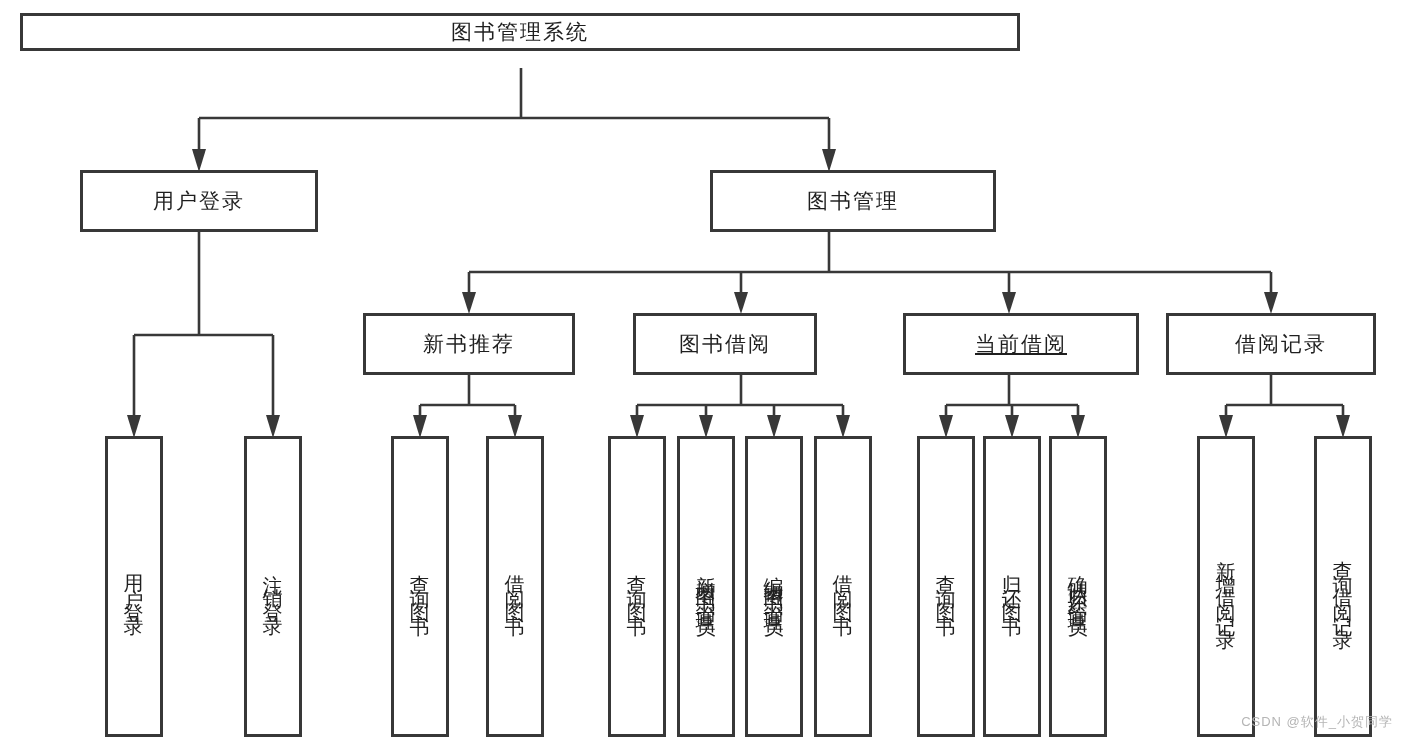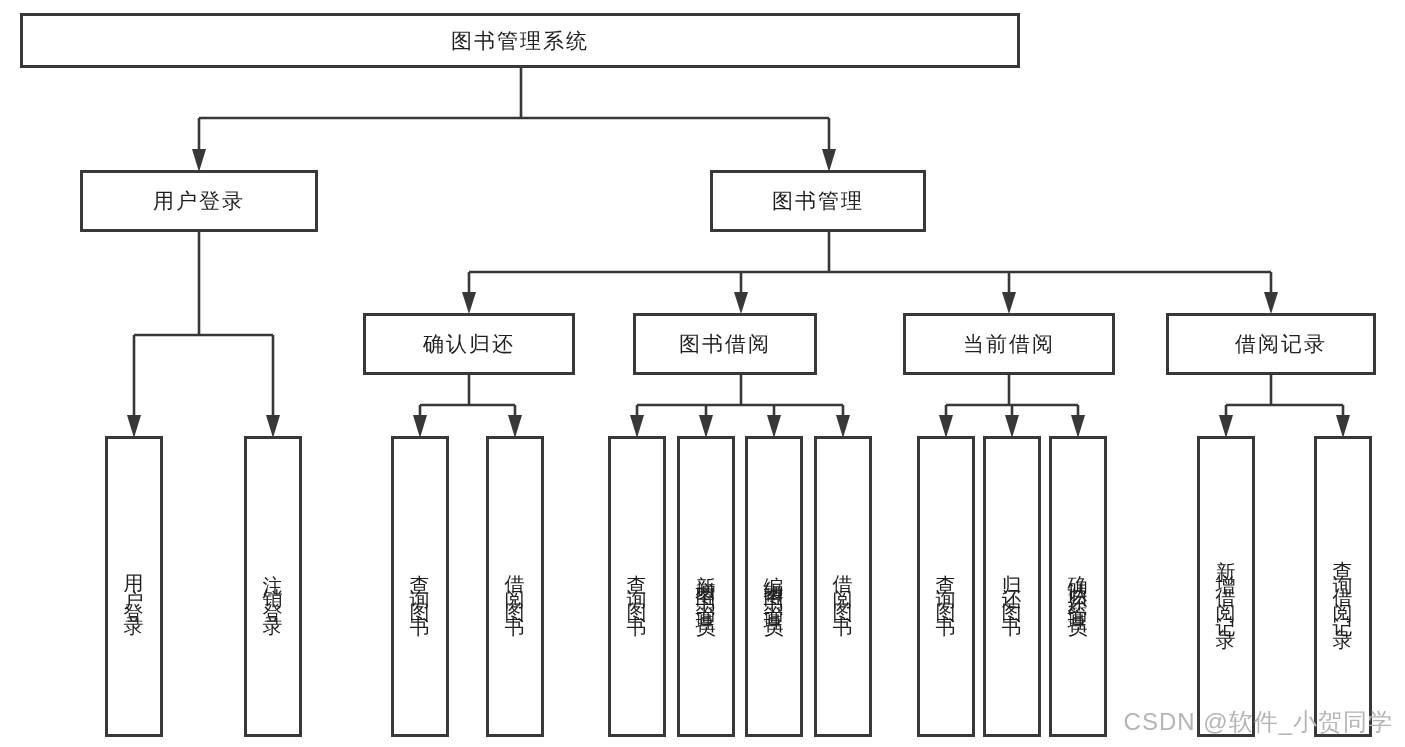--- a/index.html
+++ b/index.html
@@ -28,44 +28,44 @@
     color:var(--text);
     z-index:2;
   }
   .leaf{
     top:436px;width:58px;height:301px;
     writing-mode:vertical-rl;
     font-size:20px;letter-spacing:14px;
     line-height:1;
   }
   .leaf.long{letter-spacing:6px;}
-  .n-root{left:20px;top:13px;width:1000px;height:55px;}
+  .n-root{left:20px;top:13px;width:1000px;height:38px;}
   .n-login{left:80px;top:170px;width:238px;height:62px;}
-  .n-mgmt{left:710px;top:170px;width:216px;height:62px;}
+  .n-mgmt{left:710px;top:170px;width:286px;height:62px;}
   .n-m0{left:363px;top:313px;width:212px;height:62px;}
   .n-m1{left:633px;top:313px;width:184px;height:62px;}
-  .n-m2{left:903px;top:313px;width:212px;height:62px;}
+  .n-m2{left:903px;top:313px;width:236px;height:62px;text-decoration:underline;}
   .n-m3{left:1166px;top:313px;width:210px;height:62px;padding-left:20px;}
   .l-0{left:105px;}
   .l-1{left:244px;}
   .l-2{left:391px;}
   .l-3{left:486px;}
   .l-4{left:608px;}
   .l-5{left:677px;}
   .l-6{left:745px;}
   .l-7{left:814px;}
   .l-8{left:917px;}
   .l-9{left:983px;}
   .l-10{left:1049px;}
   .l-11{left:1197px;}
   .l-12{left:1314px;}
   .watermark{
     position:absolute;
-    right:12px;bottom:9px;
-    font-size:24px;
+    right:12px;bottom:16px;
+    font-size:13px;
     color:var(--watermark);
     letter-spacing:1px;
     z-index:5;
     white-space:nowrap;
     margin-left:24px;
   }
 </style>
 </head>
 <body>
 
@@ -109,21 +109,21 @@
       <path d="M1219,415 L1233,415 L1226,438 Z"></path>
       <path d="M1336,415 L1350,415 L1343,438 Z"></path>
     </g>
   </svg>
 
   <div class="box n-root">图书管理系统</div>
 
   <div class="box n-login">用户登录</div>
   <div class="box n-mgmt">图书管理</div>
 
-  <div class="box n-m0">确认归还</div>
+  <div class="box n-m0">新书推荐</div>
   <div class="box n-m1">图书借阅</div>
   <div class="box n-m2">当前借阅</div>
   <div class="box n-m3">借阅记录</div>
 
   <div class="box leaf l-0">用户登录</div>
   <div class="box leaf l-1">注销登录</div>
 
   <div class="box leaf l-2">查询图书</div>
   <div class="box leaf l-3">借阅图书</div>
 

